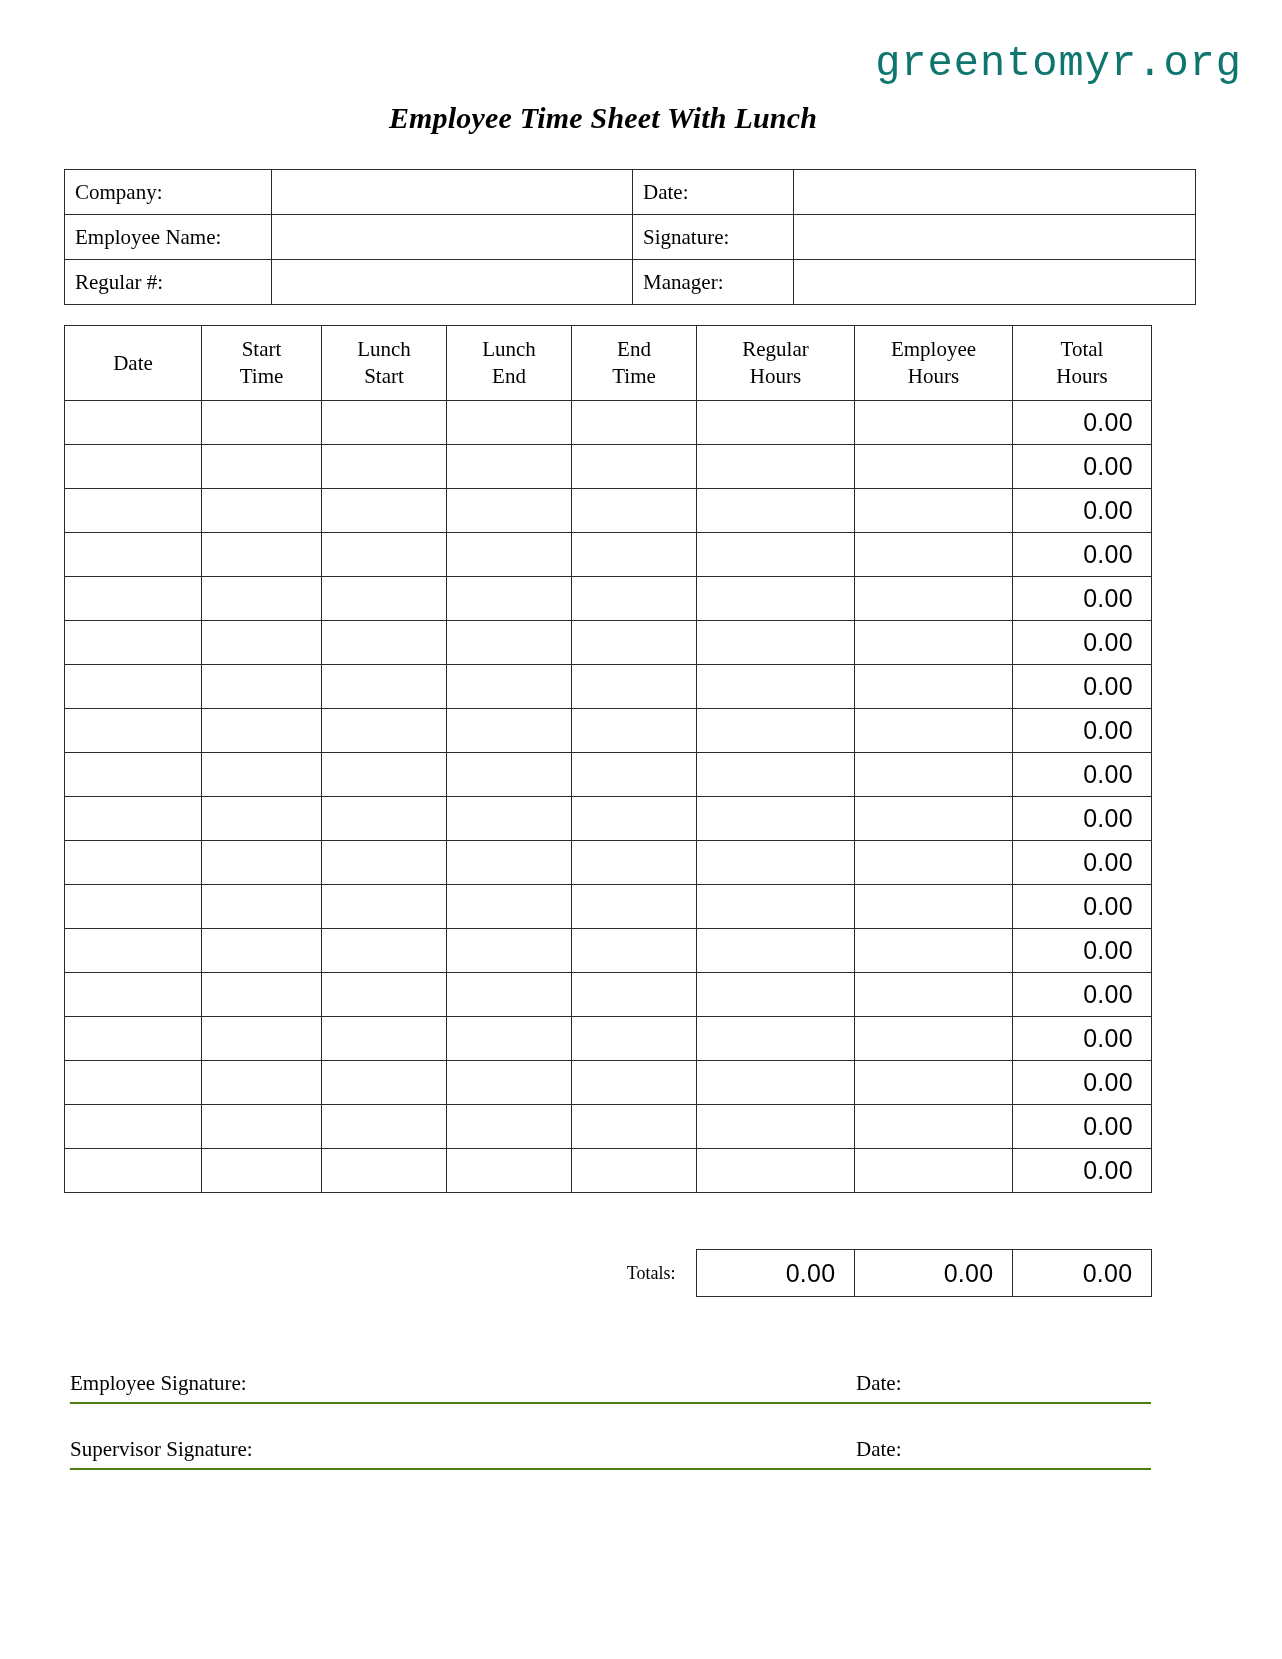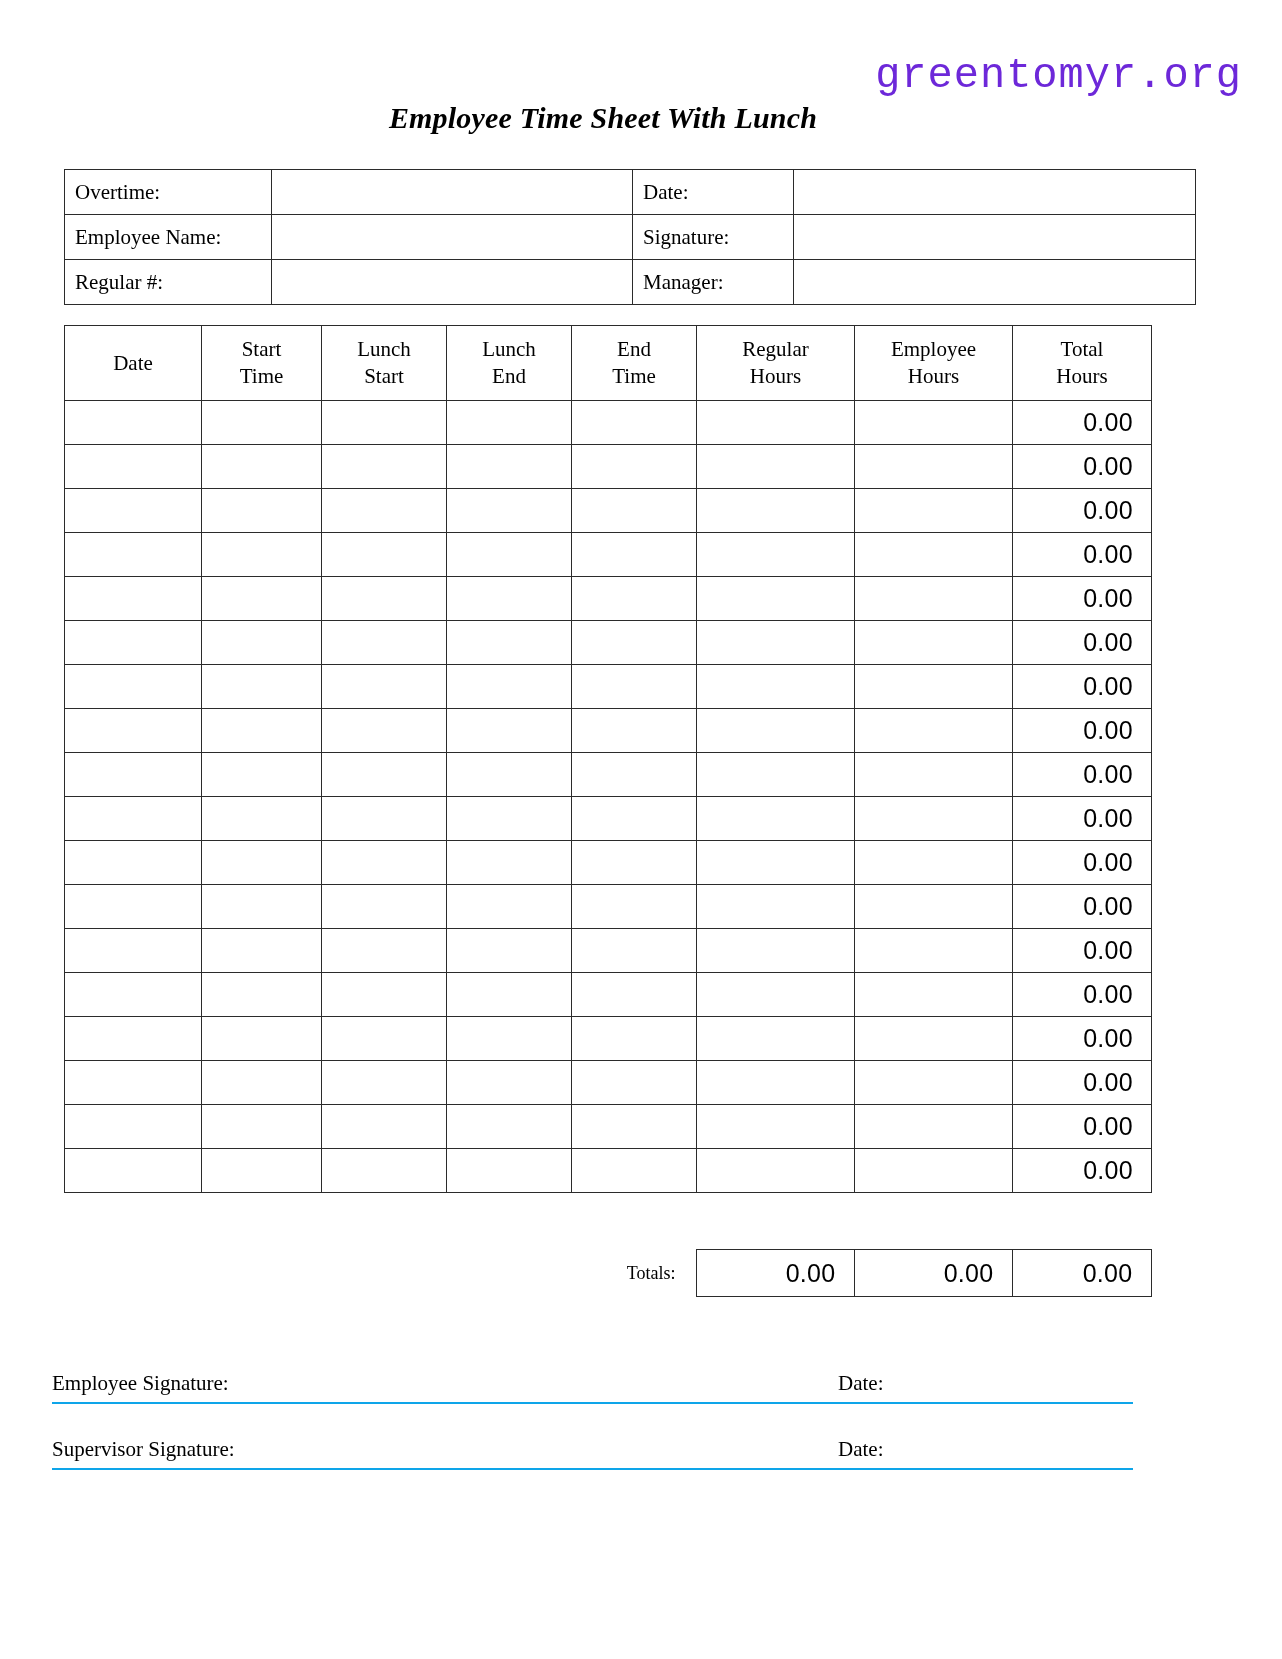--- a/index.html
+++ b/index.html
@@ -19,26 +19,26 @@
   .page {
     position: relative;
     width: 1282px;
     height: 1659px;
     box-sizing: border-box;
   }
 
   
   .watermark {
     position: absolute;
-    top: 52px;
+    top: 40px;
     right: 40px;
     font-family: "Liberation Mono", "DejaVu Sans Mono", monospace;
     font-size: 42px;
     letter-spacing: 1px;
-    color: #6d28d9;
+    color: #0f766e;
     white-space: nowrap;
   }
 
   
   .doc-title {
     position: absolute;
     top: 101px;
     left: 0;
     width: 1206px;
     text-align: center;
@@ -153,23 +153,23 @@
   .agree-line {
     position: absolute;
     left: 70px;
     top: 1318px;
     font-size: 21px;
     font-family: "Liberation Serif", serif;
   }
 
   .sig-block {
     position: absolute;
-    left: 52px;
+    left: 70px;
     width: 1081px;
-    border-bottom: 2px solid #0ea5e9;
+    border-bottom: 2px solid #4d7c0f;
     height: 44px;
   }
   .sig-1 { top: 1358px; }
   .sig-2 { top: 1424px; }
 
   .sig-label {
     position: absolute;
     left: 0;
     bottom: 6px;
     font-size: 21px;
@@ -190,21 +190,21 @@
 
 <div class="page">
 
   <div class="watermark">greentomyr.org</div>
 
   <div class="doc-title">Employee Time Sheet With Lunch</div>
 
   <table class="info-table">
     <tbody>
         <tr>
-          <td class="lbl-a">Overtime:</td>
+          <td class="lbl-a">Company:</td>
           <td class="val-a"></td>
           <td class="lbl-b">Date:</td>
           <td class="val-b"></td>
         </tr>
         <tr>
           <td class="lbl-a">Employee Name:</td>
           <td class="val-a"></td>
           <td class="lbl-b">Signature:</td>
           <td class="val-b"></td>
         </tr>

